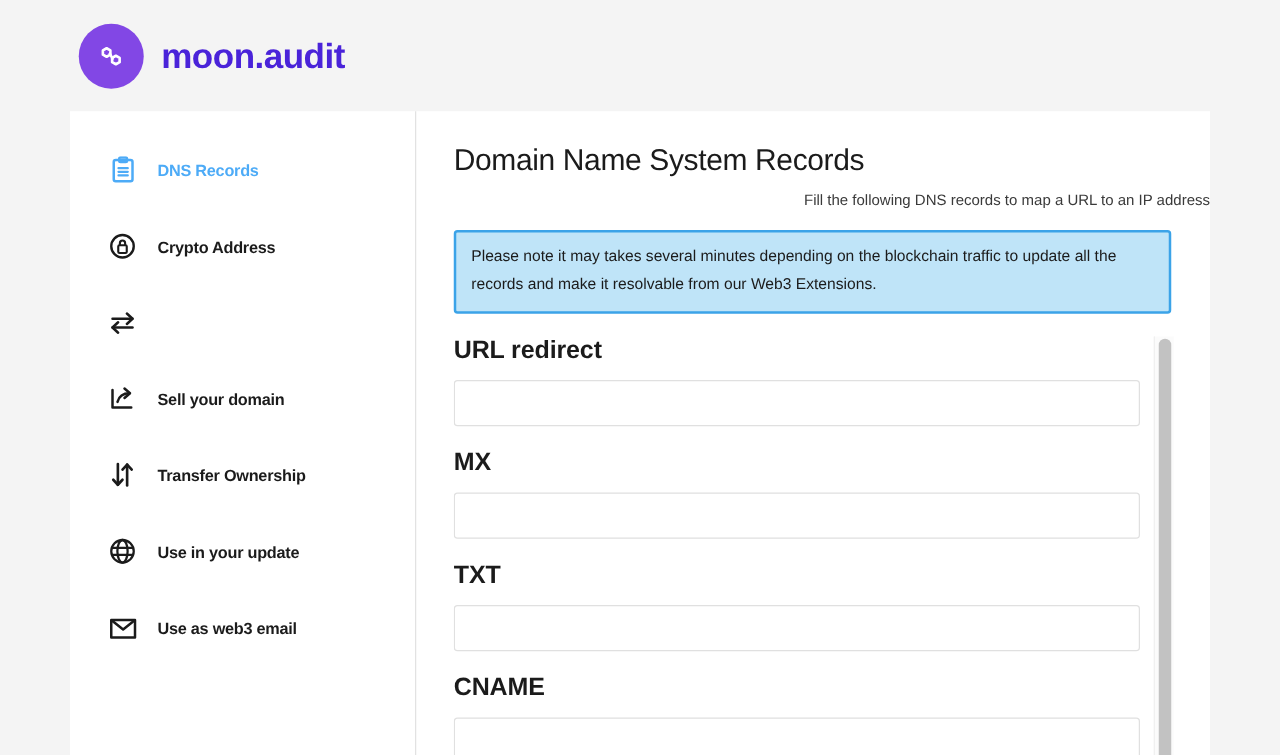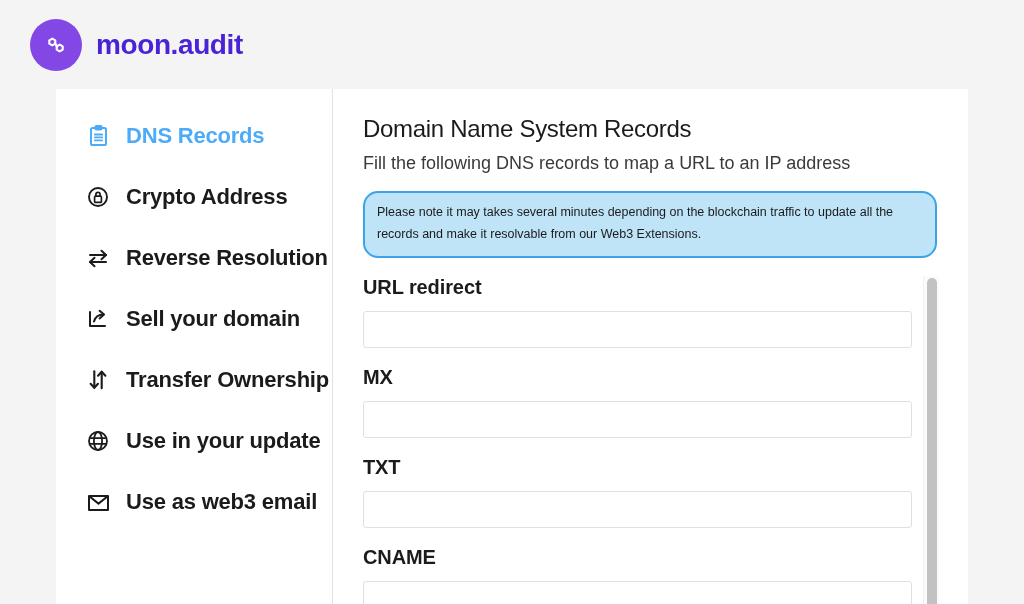--- a/index.html
+++ b/index.html
@@ -11,21 +11,21 @@
     font-family: "Liberation Sans", sans-serif;
     overflow: hidden;
   }
 
   
   .site-header {
     height: 89px;
     background: #f4f4f4;
     display: flex;
     align-items: center;
-    padding-left: 30px;
+    padding-left: 63px;
   }
   .brand { display: flex; align-items: center; gap: 14px; }
   .brand-logo {
     width: 52px; height: 52px;
     border-radius: 50%;
     background: #8247e5;
     display: flex; align-items: center; justify-content: center;
     flex: 0 0 52px;
   }
   .brand-name {
@@ -65,21 +65,21 @@
   .nav-icon {
     width: 26px;
     flex: 0 0 26px;
     display: flex;
     align-items: center;
     justify-content: center;
     margin-right: 15px;
     color: #1b1b1b;
   }
   .nav-label {
-    font-size: 22px;
+    font-size: 13px;
     font-weight: bold;
     color: #1b1b1b;
     letter-spacing: -0.2px;
     white-space: nowrap;
   }
   .nav-item.active .nav-label { color: #4dabf7; }
   .nav-item.active .nav-icon { color: #4dabf7; }
 
   
   .content {
@@ -89,28 +89,29 @@
     overflow: hidden;
   }
   .page-title {
     font-size: 24px;
     font-weight: normal;
     color: #1b1b1b;
     margin: 0 0 10px 0;
     letter-spacing: -0.3px;
   }
   .page-subtitle {
-    font-size: 18px;
+    font-size: 12px;
     color: #3a3a3a;
     margin: 0 0 17px 0;
+    text-align: right;
   }
   .notice {
     background: #bfe4f8;
     border: 2px solid #3ba3e8;
-    border-radius: 15px;
+    border-radius: 3px;
     padding: 9px 12px 10px 12px;
     width: 574px;
     font-size: 12.5px;
     line-height: 1.75;
     color: #1b1b1b;
   }
 
   .form-scroll {
     position: relative;
     margin-top: 18px;
@@ -209,21 +210,20 @@
       <span class="nav-icon">
         <svg width="23" height="20" viewBox="0 0 23 20" aria-hidden="true">
           <g fill="none" stroke="currentColor" stroke-width="2" stroke-linecap="round" stroke-linejoin="round">
             <path d="M3 7h16"></path>
               <path d="M14.5 2.8 19 7l-4.5 4.2"></path>
             <path d="M19 14H3"></path>
               <path d="M7.5 9.8 3 14l4.5 4.2"></path>
           </g>
         </svg>
       </span>
-      <span class="nav-label">Reverse Resolution</span>
     </div>
 
     <div class="nav-item">
       <span class="nav-icon">
         <svg width="22" height="20" viewBox="0 0 22 20" aria-hidden="true">
           <g fill="none" stroke="currentColor" stroke-width="2" stroke-linecap="round" stroke-linejoin="round">
             <path d="M3 3v14h15"></path>
             <path d="M7 12.5C8.4 7.4 12 5.6 16.5 5.6"></path>
             <path d="M12.6 1.8 17 5.6l-4.4 3.8"></path>
           </g>

